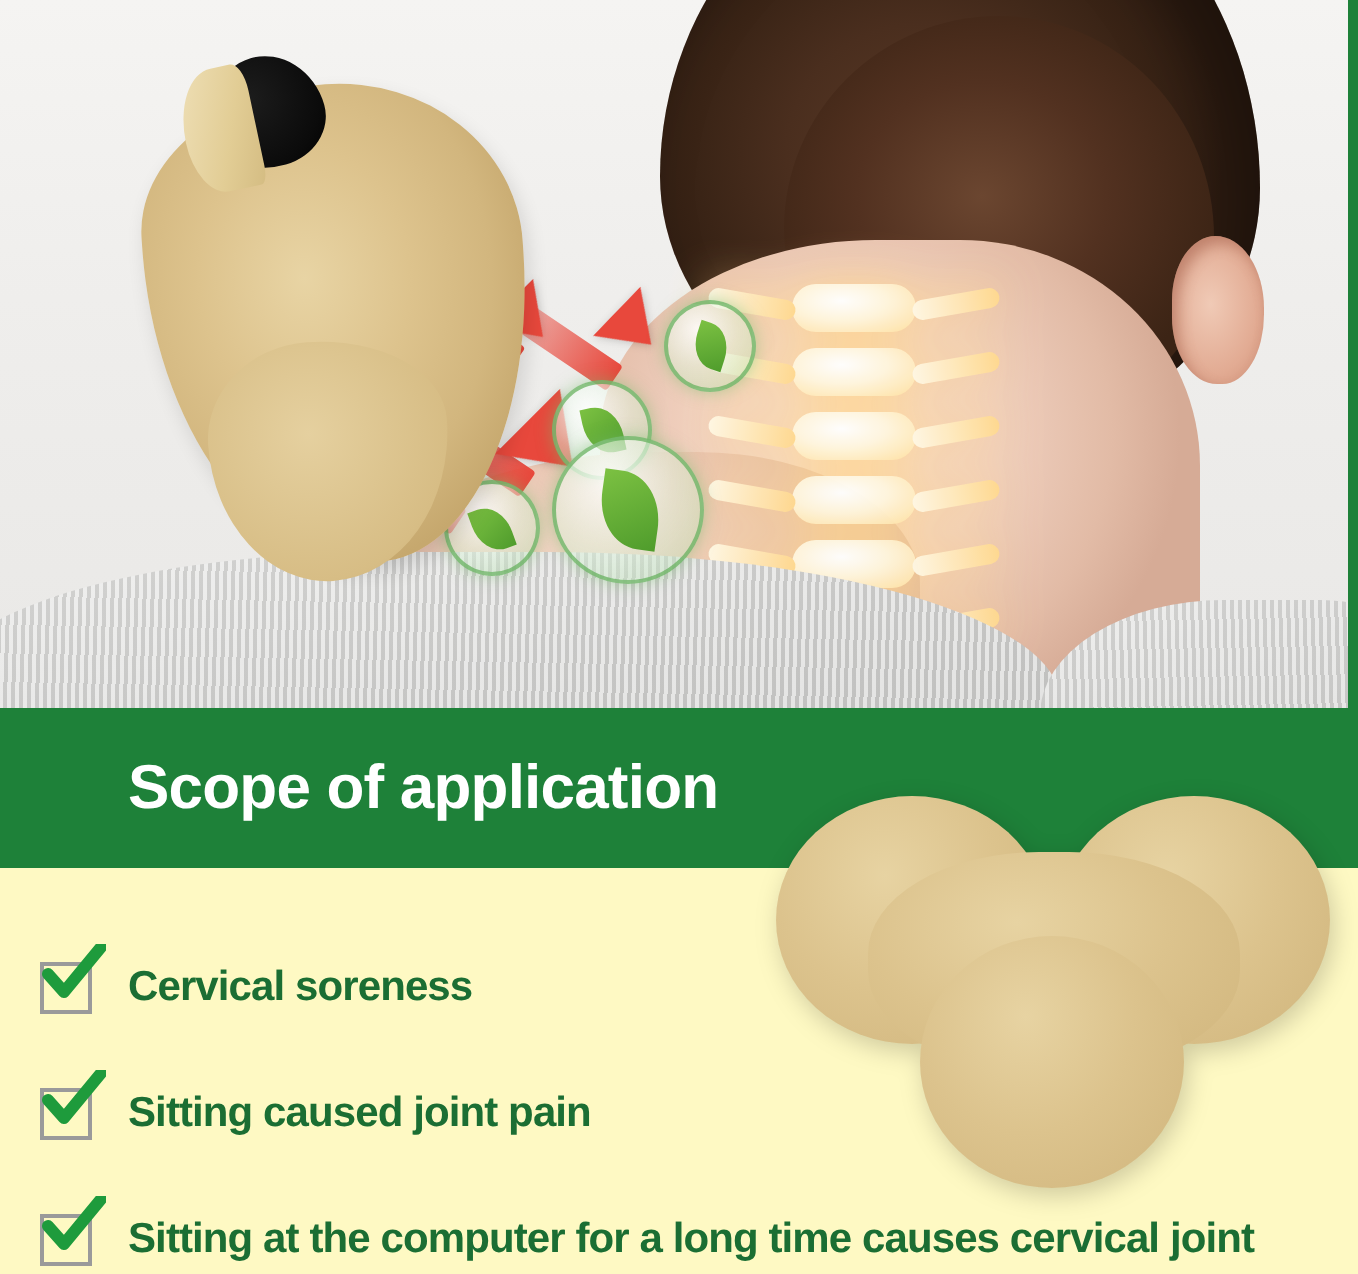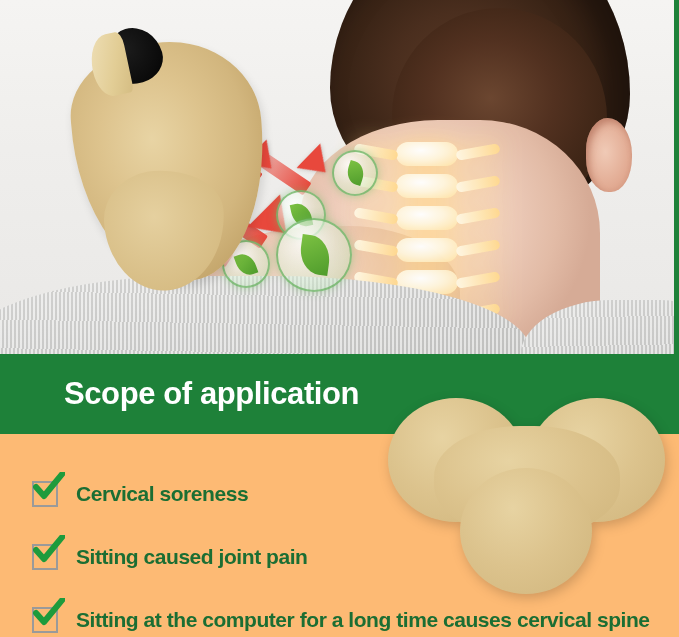--- a/index.html
+++ b/index.html
@@ -268,21 +268,20 @@
     left: 0;
     top: 462px;
     width: 679px;
   }
   .check-row {
     position: relative;
     height: 63px;
     display: flex;
     align-items: center;
     padding-left: 20px;
-    margin-left: 12px;
   }
   .checkbox {
     position: relative;
     width: 22px;
     height: 22px;
     border: 2px solid #9a9a9a;
     background: transparent;
     flex: 0 0 auto;
     margin-right: 18px;
   }
@@ -298,21 +297,21 @@
     font-size: 21px;
     font-weight: bold;
     letter-spacing: -0.45px;
     white-space: nowrap;
     font-family: "Liberation Sans", sans-serif;
   }
 </style>
 </head>
 <body>
 
-<div id="page" style="background: #fdba74;">
+<div id="page" style="background: #fef9c3;">
 
   <div class="photo">
     <div class="photo-bg"></div>
 
     <div class="hair"></div>
     <div class="hair-2"></div>
     <div class="neck"></div>
     <div class="shoulder-l"></div>
     <div class="ear"></div>
 
@@ -394,18 +393,18 @@
       </div>
       <div class="check-label" style="color: rgb(27, 110, 51);">Sitting caused joint pain</div>
     </div>
 
     <div class="check-row">
       <div class="checkbox" style="border-color: rgb(154, 154, 154);">
         <svg class="checkmark" viewBox="0 0 32 30">
           <path d="M3 15 L11 24 L30 1" fill="none" stroke-linecap="round" stroke-linejoin="round" stroke-width="6" stroke="#1e9b3c"></path>
         </svg>
       </div>
-      <div class="check-label" style="color: rgb(27, 110, 51);">Sitting at the computer for a long time causes cervical spine</div>
+      <div class="check-label" style="color: rgb(27, 110, 51);">Sitting at the computer for a long time causes cervical joint</div>
     </div>
 
   </div>
 
 </div>
 
 </body></html>

